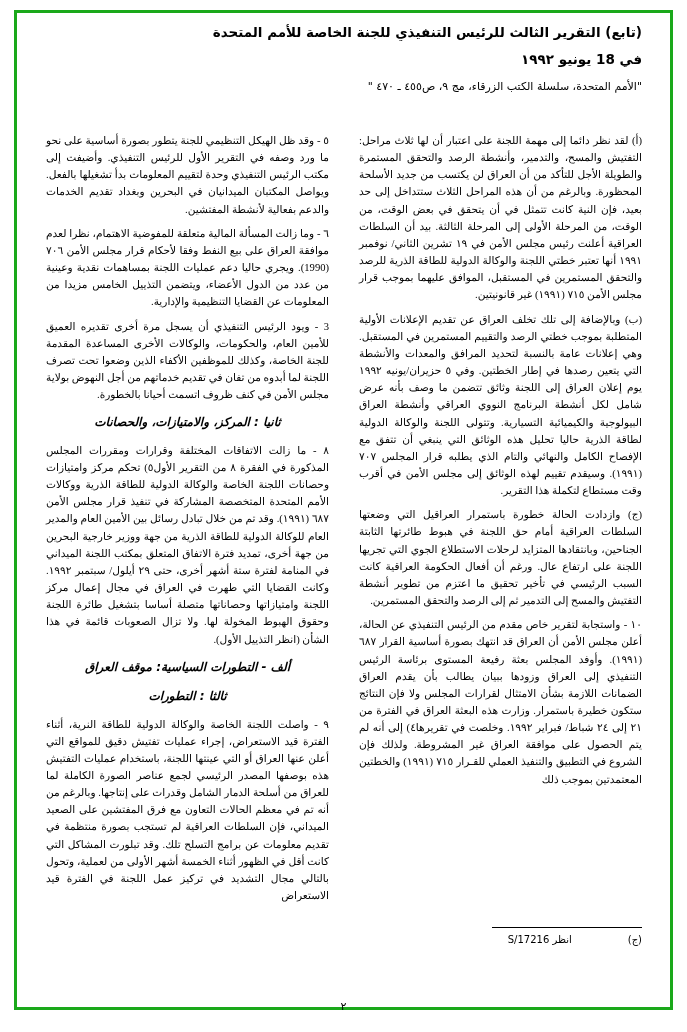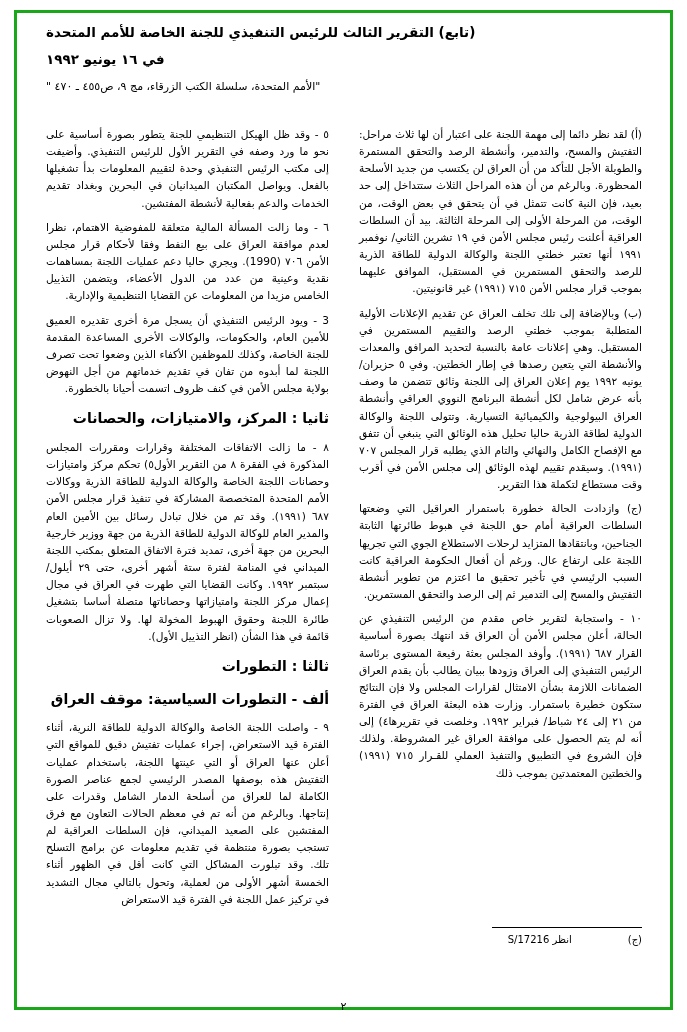--- a/index.html
+++ b/index.html
@@ -33,21 +33,21 @@
   }
   .content {
     position: absolute;
     left: 46px;
     top: 22px;
     width: 596px;
     height: 975px;
     box-sizing: border-box;
   }
   .header {
-    text-align: left;
+    text-align: right;
     direction: rtl;
   }
   .header .line1 {
     font-family: "DejaVu Sans", sans-serif;
     font-weight: bold;
     font-size: 13.5px;
     letter-spacing: 0px;
     margin-top: 2px;
   }
   .header .line2 {
@@ -71,29 +71,31 @@
     gap: 30px;
   }
   .col {
     width: 283px;
     direction: rtl;
     text-align: justify;
     font-size: 10.6px;
     line-height: 1.62;
   }
   .col p {
-    margin: 0 0 7px 0;
+    margin: 6px 0 7px 0;
     text-align: justify;
     text-justify: inter-word;
+    font-family: Liberation Serif, serif;
   }
   .sec-head {
-    text-align: right;
+    text-align: center;
     font-weight: bold;
     margin: 10px 0 9px 0;
-    font-size: 14px;
+    font-size: 12px;
+    font-style: italic;
   }
   .rule {
     position: absolute;
     right: 0;
     width: 150px;
     border-top: 1px solid #000;
     top: 905px;
   }
   .footnote {
     position: absolute;
@@ -123,21 +125,21 @@
 </head>
 <body>
 
 <div class="page">
   <div class="frame"></div>
 
   <div class="content">
 
     <div class="header">
       <div class="line1">(تابع) التقرير الثالث للرئيس التنفيذي للجنة الخاصة للأمم المتحدة</div>
-      <div class="line2">في ١٦ يونيو ١٩٩٢</div>
+      <div class="line2">في 18 يونيو ١٩٩٢</div>
       <div class="line3">"الأمم المتحدة، سلسلة الكتب الزرقاء، مج ٩، ص٤٥٥ ـ ٤٧٠ "</div>
     </div>
 
     <div class="columns">
 
       <div class="col">
         <p>(أ)    لقد نظر دائما إلى مهمة اللجنة على اعتبار أن لها ثلاث مراحل: التفتيش والمسح، والتدمير، وأنشطة الرصد والتحقق المستمرة والطويلة الأجل للتأكد من أن العراق لن يكتسب من جديد الأسلحة المحظورة. وبالرغم من أن هذه المراحل الثلاث ستتداخل إلى حد بعيد، فإن النية كانت تتمثل في أن يتحقق في بعض الوقت، من الوقت، من المرحلة الأولى إلى المرحلة الثالثة. بيد أن السلطات العراقية أعلنت رئيس مجلس الأمن في ١٩ تشرين الثاني/ نوفمبر ١٩٩١ أنها تعتبر خطتي اللجنة والوكالة الدولية للطاقة الذرية للرصد والتحقق المستمرين في المستقبل، الموافق عليهما بموجب قرار مجلس الأمن ٧١٥ (١٩٩١) غير قانونيتين.</p>
         <p>(ب)    وبالإضافة إلى تلك تخلف العراق عن تقديم الإعلانات الأولية المتطلبة بموجب خطتي الرصد والتقييم المستمرين في المستقبل. وهي إعلانات عامة بالنسبة لتحديد المرافق والمعدات والأنشطة التي يتعين رصدها في إطار الخطتين. وفي ٥ حزيران/يونيه ١٩٩٢ يوم إعلان العراق إلى اللجنة وثائق تتضمن ما وصف بأنه عرض شامل لكل أنشطة البرنامج النووي العراقي وأنشطة العراق البيولوجية والكيميائية التسيارية. وتتولى اللجنة والوكالة الدولية لطاقة الذرية حاليا تحليل هذه الوثائق التي ينبغي أن تتفق مع الإفصاح الكامل والنهائي والتام الذي يطلبه قرار المجلس ٧٠٧ (١٩٩١). وسيقدم تقييم لهذه الوثائق إلى مجلس الأمن في أقرب وقت مستطاع لتكملة هذا التقرير.</p>
         <p>(ج)    وازدادت الحالة خطورة باستمرار العراقيل التي وضعتها السلطات العراقية أمام حق اللجنة في هبوط طائرتها الثابتة الجناحين، وبانتقادها المتزايد لرحلات الاستطلاع الجوي التي تجريها اللجنة على ارتفاع عال. ورغم أن أفعال الحكومة العراقية كانت السبب الرئيسي في تأخير تحقيق ما اعتزم من تطوير أنشطة التفتيش والمسح إلى التدمير ثم إلى الرصد والتحقق المستمرين.</p>
         <p>١٠ -   واستجابة لتقرير خاص مقدم من الرئيس التنفيذي عن الحالة، أعلن مجلس الأمن أن العراق قد انتهك بصورة أساسية القرار ٦٨٧ (١٩٩١). وأوفد المجلس بعثة رفيعة المستوى برئاسة الرئيس التنفيذي إلى العراق وزودها ببيان يطالب بأن يقدم العراق الضمانات اللازمة بشأن الامتثال لقرارات المجلس ولا فإن النتائج ستكون خطيرة باستمرار. وزارت هذه البعثة العراق في الفترة من ٢١ إلى ٢٤ شباط/ فبراير ١٩٩٢. وخلصت في تقريرها٤) إلى أنه لم يتم الحصول على موافقة العراق غير المشروطة. ولذلك فإن الشروع في التطبيق والتنفيذ العملي للقـرار ٧١٥ (١٩٩١) والخطتين المعتمدتين بموجب ذلك</p>
@@ -145,22 +147,22 @@
 
       <div class="col">
         <p>٥ -   وقد ظل الهيكل التنظيمي للجنة يتطور بصورة أساسية على نحو ما ورد وصفه في التقرير الأول للرئيس التنفيذي. وأضيفت إلى مكتب الرئيس التنفيذي وحدة لتقييم المعلومات بدأ تشغيلها بالفعل. ويواصل المكتبان الميدانيان في البحرين وبغداد تقديم الخدمات والدعم بفعالية لأنشطة المفتشين.</p>
         <p>٦ -   وما زالت المسألة المالية متعلقة للمفوضية الاهتمام، نظرا لعدم موافقة العراق على بيع النفط وفقا لأحكام قرار مجلس الأمن ٧٠٦ (1990). ويجري حاليا دعم عمليات اللجنة بمساهمات نقدية وعينية من عدد من الدول الأعضاء، ويتضمن التذييل الخامس مزيدا من المعلومات عن القضايا التنظيمية والإدارية.</p>
         <p>3 -   ويود الرئيس التنفيذي أن يسجل مرة أخرى تقديره العميق للأمين العام، والحكومات، والوكالات الأخرى المساعدة المقدمة للجنة الخاصة، وكذلك للموظفين الأكفاء الذين وضعوا تحت تصرف اللجنة لما أبدوه من تفان في تقديم خدماتهم من أجل النهوض بولاية مجلس الأمن في كنف ظروف اتسمت أحيانا بالخطورة.</p>
 
         <div class="sec-head">ثانيا :   المركز، والامتيازات، والحصانات</div>
 
         <p>٨ -   ما زالت الاتفاقات المختلفة وقرارات ومقررات المجلس المذكورة في الفقرة ٨ من التقرير الأول٥) تحكم مركز وامتيازات وحصانات اللجنة الخاصة والوكالة الدولية للطاقة الذرية ووكالات الأمم المتحدة المتخصصة المشاركة في تنفيذ قرار مجلس الأمن ٦٨٧ (١٩٩١). وقد تم من خلال تبادل رسائل بين الأمين العام والمدير العام للوكالة الدولية للطاقة الذرية من جهة ووزير خارجية البحرين من جهة أخرى، تمديد فترة الاتفاق المتعلق بمكتب اللجنة الميداني في المنامة لفترة ستة أشهر أخرى، حتى ٢٩ أيلول/ سبتمبر ١٩٩٢. وكانت القضايا التي طهرت في العراق في مجال إعمال مركز اللجنة وامتيازاتها وحصاناتها متصلة أساسا بتشغيل طائرة اللجنة وحقوق الهبوط المخولة لها. ولا تزال الصعوبات قائمة في هذا الشأن (انظر التذييل الأول).</p>
 
+        <div class="sec-head">ألف -   التطورات السياسية: موقف العراق</div>
         <div class="sec-head">ثالثا :   التطورات</div>
-        <div class="sec-head">ألف -   التطورات السياسية: موقف العراق</div>
 
         <p>٩ -   واصلت اللجنة الخاصة والوكالة الدولية للطاقة النرية، أثناء الفترة قيد الاستعراض، إجراء عمليات تفتيش دقيق للمواقع التي أعلن عنها العراق أو التي عينتها اللجنة، باستخدام عمليات التفتيش هذه بوصفها المصدر الرئيسي لجمع عناصر الصورة الكاملة لما للعراق من أسلحة الدمار الشامل وقدرات على إنتاجها. وبالرغم من أنه تم في معظم الحالات التعاون مع فرق المفتشين على الصعيد الميداني، فإن السلطات العراقية لم تستجب بصورة منتظمة في تقديم معلومات عن برامج التسلح تلك. وقد تبلورت المشاكل التي كانت أقل في الظهور أثناء الخمسة أشهر الأولى من لعملية، وتحول بالتالي مجال التشديد في تركيز عمل اللجنة في الفترة قيد الاستعراض</p>
       </div>
 
     </div>
 
     <div class="rule"></div>
 
     <div class="footnote">
       <div class="fn-row">

